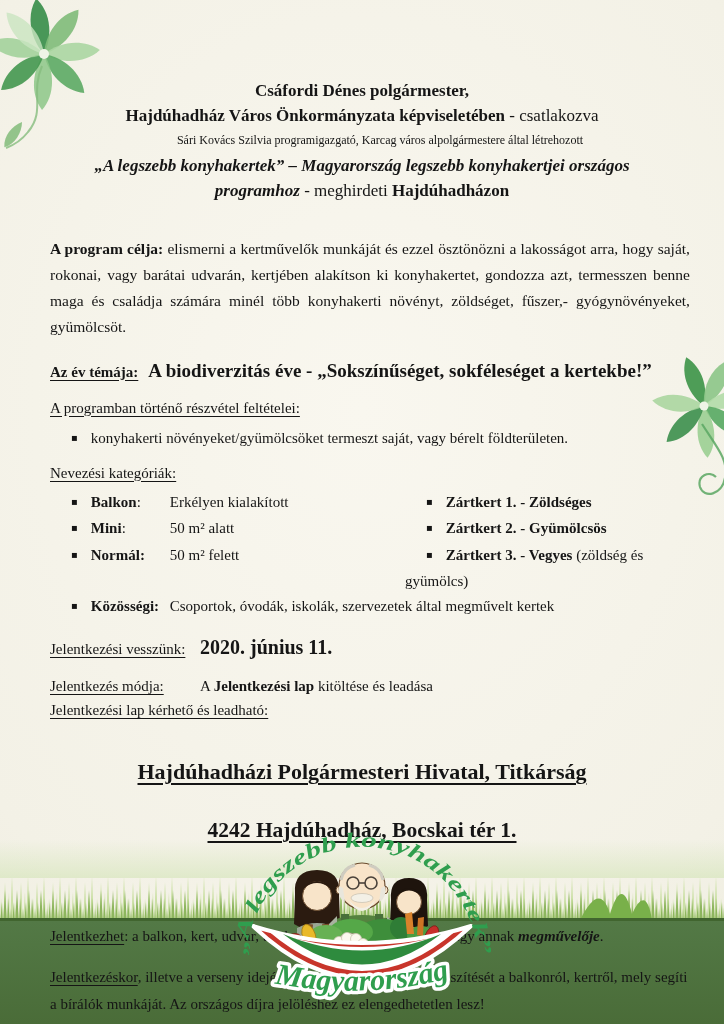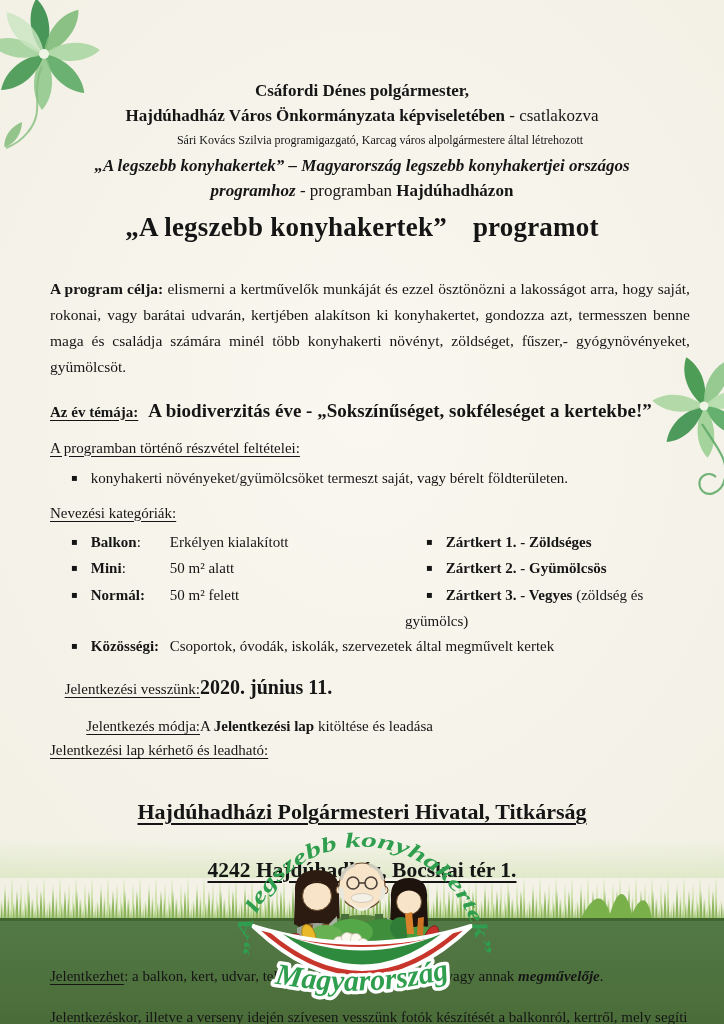--- a/index.html
+++ b/index.html
@@ -3,21 +3,21 @@
 <meta charset="utf-8">
 <style>
   html,body{margin:0;padding:0;}
   .page{
     position:relative; width:724px; height:1024px; overflow:hidden;
     font-family:"Liberation Serif", serif; color:#151515;
     background: radial-gradient(ellipse 130% 110% at 50% 40%, #f9f7ef 0%, #f3f1e6 52%, #ebebdb 80%, #dfe1ce 100%);
   }
   .content{position:relative; z-index:3; padding-top:34px;}
   .bold{font-weight:bold;margin-top:44px;}
-  .u{text-decoration:underline; text-underline-offset:3px;text-align:right;}
+  .u{text-decoration:underline; text-underline-offset:3px;}
   .sec{margin-left:50px; margin-right:34px;}
 
   .hdr{text-align:center; font-size:17px; line-height:25px;}
   .hdr .ln3{font-size:12px; font-weight:normal;margin-left:36px;}
   .hdr .ital{font-style:italic; font-weight:bold;}
   .h-big{text-align:center; font-size:27px; font-weight:bold; margin-top:9px; letter-spacing:.2px;}
   .h-big .gap{display:inline-block; width:26px;}
 
   .goal{margin-top:33px; font-size:15.5px; line-height:26px; text-align:justify;}
   .goal .lbl{font-weight:bold;}
@@ -117,24 +117,23 @@
   </svg>
 
   <div class="band"></div>
 
   <div class="content">
     <div class="hdr">
       <div class="bold">Csáfordi Dénes polgármester,</div>
       <div><span class="bold">Hajdúhadház Város Önkormányzata képviseletében</span><span> - csatlakozva</span></div>
       <div class="ln3">Sári Kovács Szilvia programigazgató, Karcag város alpolgármestere által létrehozott</div>
       <div class="ital">„A legszebb konyhakertek” – Magyarország legszebb konyhakertjei országos</div>
-      <div><span class="ital">programhoz</span><span> - programban </span><span class="bold">Hajdúhadházon</span></div>
+      <div><span class="ital">programhoz</span><span> - meghirdeti </span><span class="bold">Hajdúhadházon</span></div>
     </div>
 
-    <div class="h-big"><span>„A legszebb konyhakertek”</span><span class="gap"></span><span>programot</span></div>
 
     <p class="goal sec"><span class="lbl">A program célja:</span><span> elismerni a kertművelők munkáját és ezzel ösztönözni a lakosságot arra, hogy saját, rokonai, vagy barátai udvarán, kertjében alakítson ki konyhakertet, gondozza azt, termesszen benne maga és családja számára minél több konyhakerti növényt, zöldséget, fűszer,- gyógynövényeket, gyümölcsöt.</span></p>
 
     <div class="theme sec"><span class="lbl u">Az év témája:</span><span>A biodiverzitás éve - „Sokszínűséget, sokféleséget a kertekbe!”</span></div>
 
     <div class="part-h sec"><span class="u">A programban történő részvétel feltételei:</span></div>
     <div class="bullet-row sec"><span class="b"></span><span>konyhakerti növényeket/gyümölcsöket termeszt saját, vagy bérelt földterületen.</span></div>
 
     <div class="cats-h sec"><span class="u">Nevezési kategóriák:</span></div>
 

